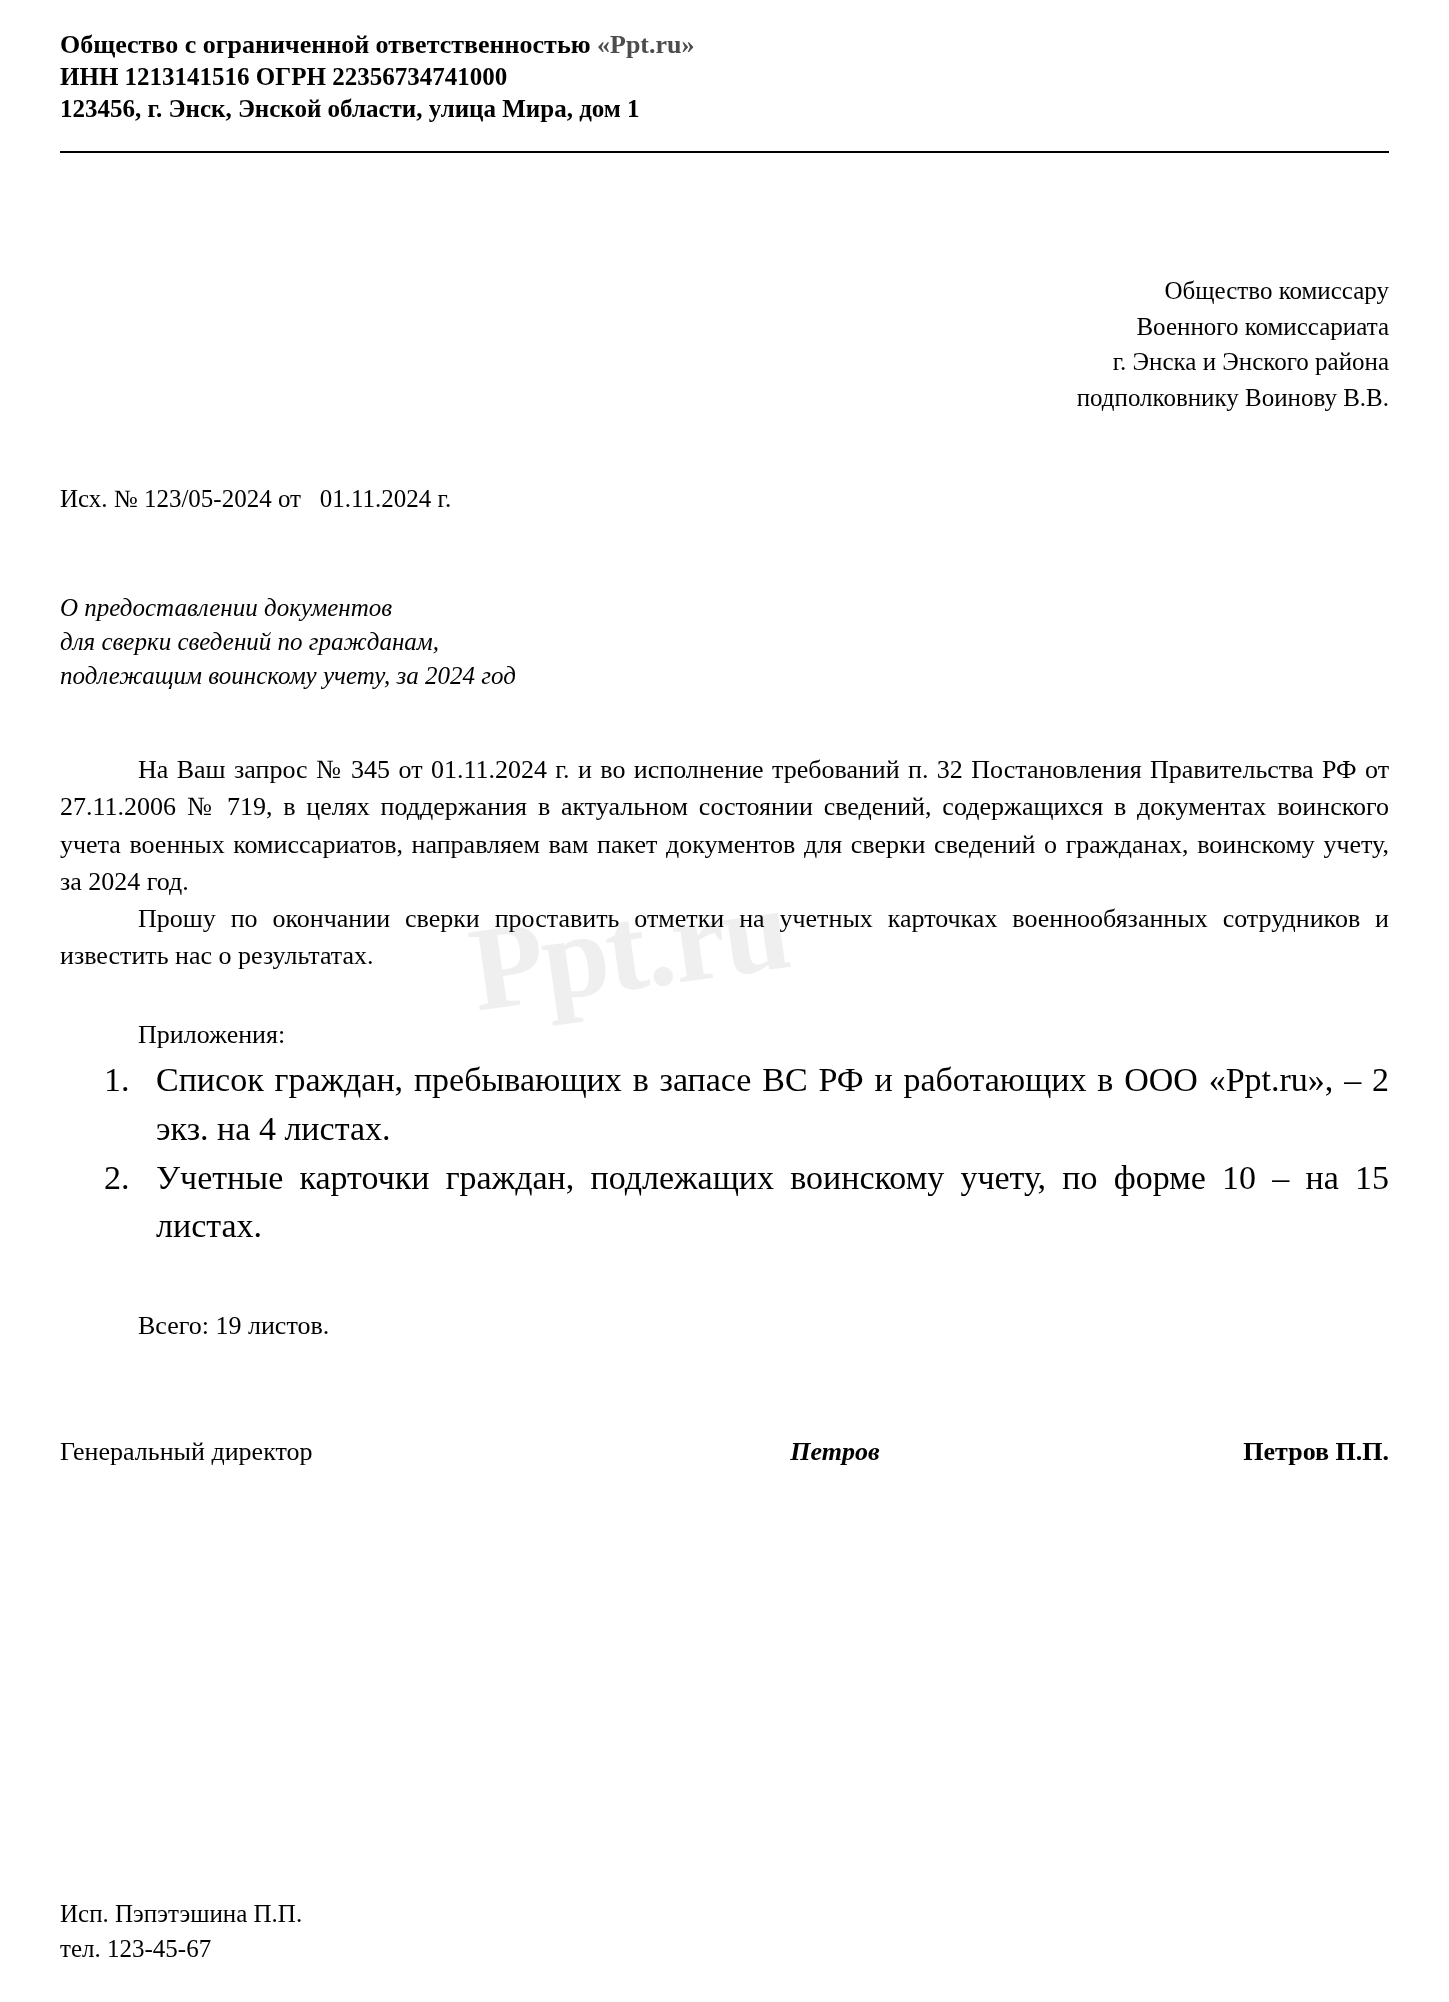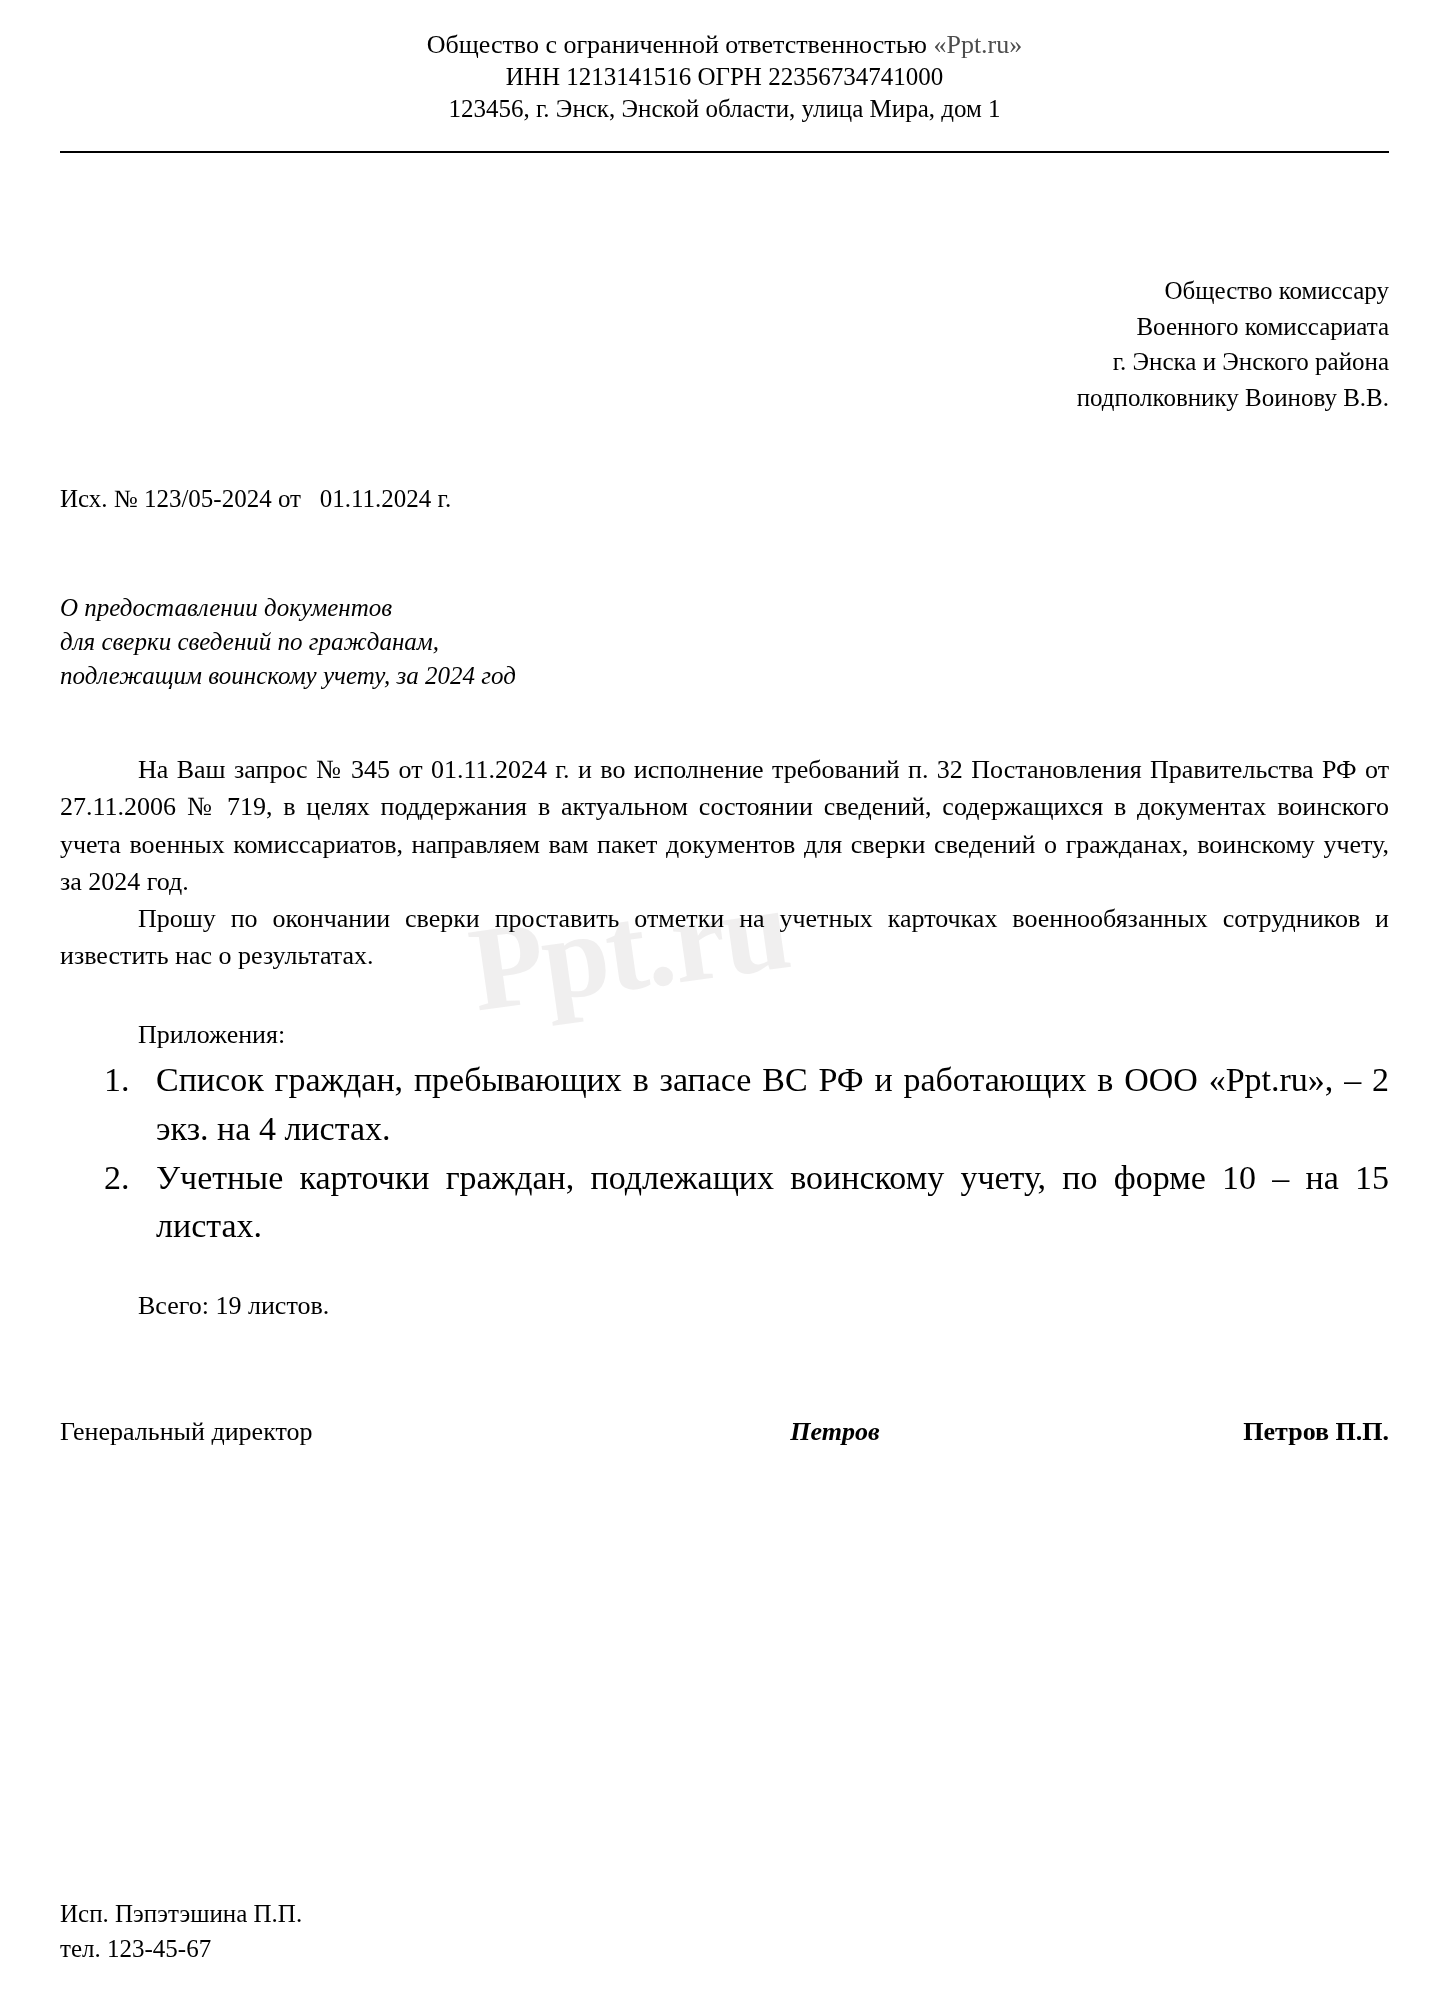--- a/index.html
+++ b/index.html
@@ -37,22 +37,21 @@
     pointer-events: none;
     user-select: none;
     z-index: 0;
     white-space: nowrap;
   }
 
   .content { position: relative; z-index: 2; }
 
   
   .letterhead {
-    text-align: center;
-    font-weight: 400;
+    font-weight: 700;
     font-size: 26px;
     line-height: 1.28;
   }
   .letterhead .ln { display: block; white-space: nowrap; }
   .brand-gray { color: #4d4d4d; }
   .letterhead .ln.small { font-size: 25px; }
 
   .rule {
     border: none;
     border-top: 2px solid #000;
@@ -108,21 +107,21 @@
     font-size: 34px;
     line-height: 1.43;
     list-style-position: outside;
   }
   ol.attachments li {
     text-align: justify;
     margin: 0;
     padding-left: 18px;
   }
   .total {
-    margin-top: 40px;
+    margin-top: 60px;
     padding-left: 78px;
     font-size: 26px;
   }
 
   
   .signature {
     margin-top: 96px;
     display: flex;
     justify-content: space-between;
     align-items: baseline;

